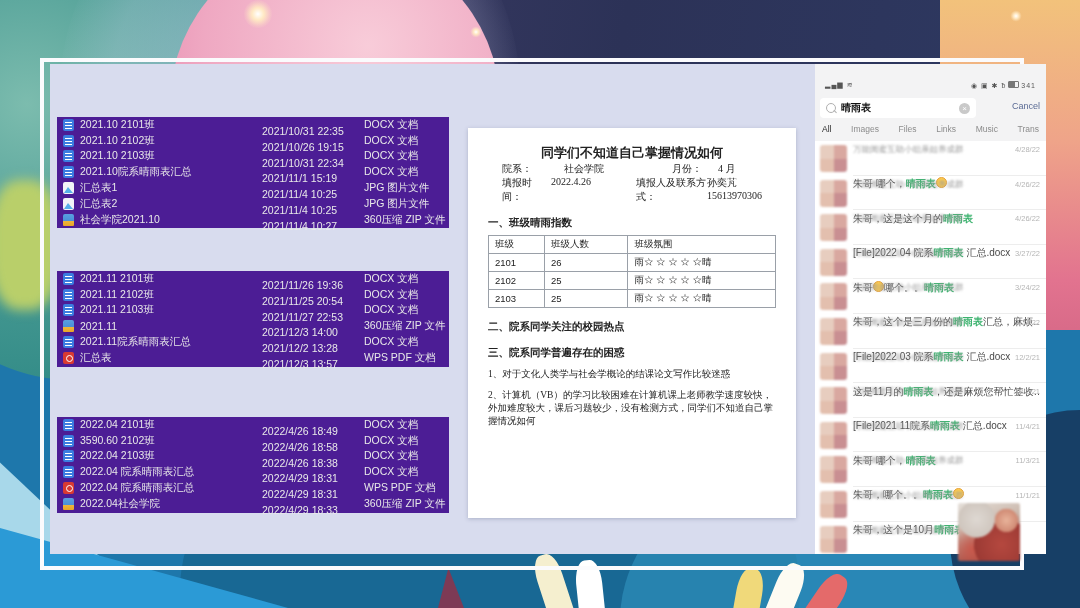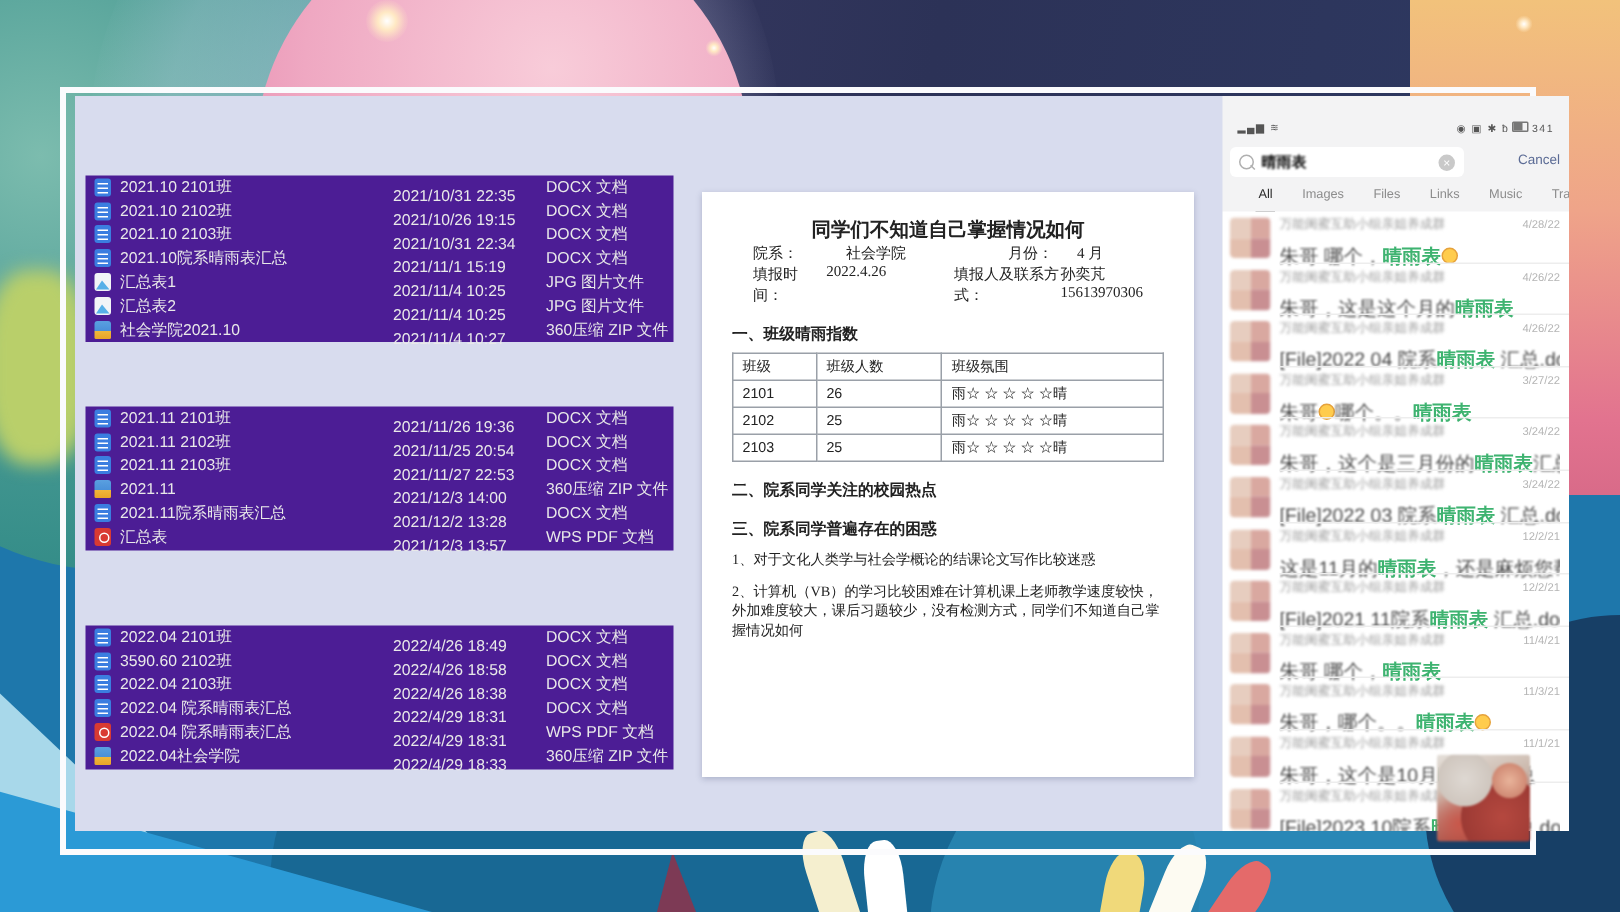--- a/index.html
+++ b/index.html
@@ -75,35 +75,35 @@
   .battery{display:inline-block;width:9px;height:5px;border:1px solid #777;border-radius:1px;margin:0 2px;position:relative;top:0px;}
   .battery::after{content:"";position:absolute;left:0;top:0;width:6px;height:5px;background:#777;}
   .searchrow{position:absolute;left:0;top:33px;width:100%;height:24px;}
   .searchpill{position:absolute;left:5px;top:1px;width:156px;height:20px;background:#fff;border-radius:4px;
        display:flex;align-items:center;padding:0 6px;box-sizing:border-box;}
   .mag{width:8px;height:8px;border:1.4px solid #b0b0b0;border-radius:50%;position:relative;flex:none;}
   .mag::after{content:"";position:absolute;left:6px;top:7px;width:4px;height:1.4px;background:#b0b0b0;transform:rotate(45deg);}
   .query{font-size:10px;font-weight:bold;color:#111;margin-left:5px;flex:1;filter:blur(.6px);}
   .clear{width:11px;height:11px;border-radius:50%;background:#c9c9c9;color:#fff;font-size:8px;line-height:11px;text-align:center;flex:none;}
   .cancel{position:absolute;right:6px;top:4px;font-size:9px;color:#5b6b95;}
-  .tabsrow{position:absolute;left:17px;top:58px;width:100%;height:18px;display:flex;
+  .tabsrow{position:absolute;left:0;top:58px;width:100%;height:18px;display:flex;
        padding:0 7px;box-sizing:border-box;justify-content:space-between;font-size:8.5px;color:#8c8c8c;}
   .tab{position:relative;padding-top:2px;white-space:nowrap;}
   .tab.active{color:#2a2a2a;}
   .tab.active::after{content:"";position:absolute;left:-2px;right:-2px;bottom:-3px;height:2.5px;background:#4d4d4d;}
   .chatlist{position:absolute;left:0;top:77px;width:100%;bottom:0;background:#fff;}
   .chat-row{position:relative;height:34.6px;}
   .avatar{position:absolute;left:5px;top:4px;width:27px;height:27px;border-radius:3px;overflow:hidden;
        display:grid;grid-template-columns:1fr 1fr;grid-template-rows:1fr 1fr;filter:blur(1px);}
   .avatar i{display:block;}
   .chat-main{position:absolute;left:38px;top:3px;right:6px;}
   .chat-line1{display:flex;justify-content:space-between;align-items:baseline;}
   .chat-title{font-size:8.5px;color:#9a9a9a;filter:blur(1px);white-space:nowrap;overflow:hidden;max-width:118px;}
   .chat-date{font-size:7.5px;color:#b5b5b5;flex:none;}
-  .chat-snippet{font-size:13px;margin-top:6px;white-space:nowrap;overflow:hidden;color:#4a4a4a;}
+  .chat-snippet{font-size:10px;margin-top:21px;white-space:nowrap;overflow:hidden;color:#4a4a4a;}
   .seg{filter:blur(.7px);}
   .seg.hl{color:#3eb370;filter:none;font-weight:bold;}
   .emoji-dot{display:inline-block;width:9px;height:9px;border-radius:50%;background:#ffcc4d;
        border:1px solid #e6a23c;vertical-align:-1px;}
   .chat-div{position:absolute;left:38px;right:0;bottom:0;height:1px;background:#ededed;}
 
   .photo{left:958px;top:503px;width:62px;height:58px;border-radius:2px;z-index:9;
        background:
         radial-gradient(circle at 78% 30%,#e8b39a 0%,#d08a74 18%,transparent 19%),
         radial-gradient(circle at 30% 28%,#ded8d2 0%,#cfc6be 30%,transparent 31%),

